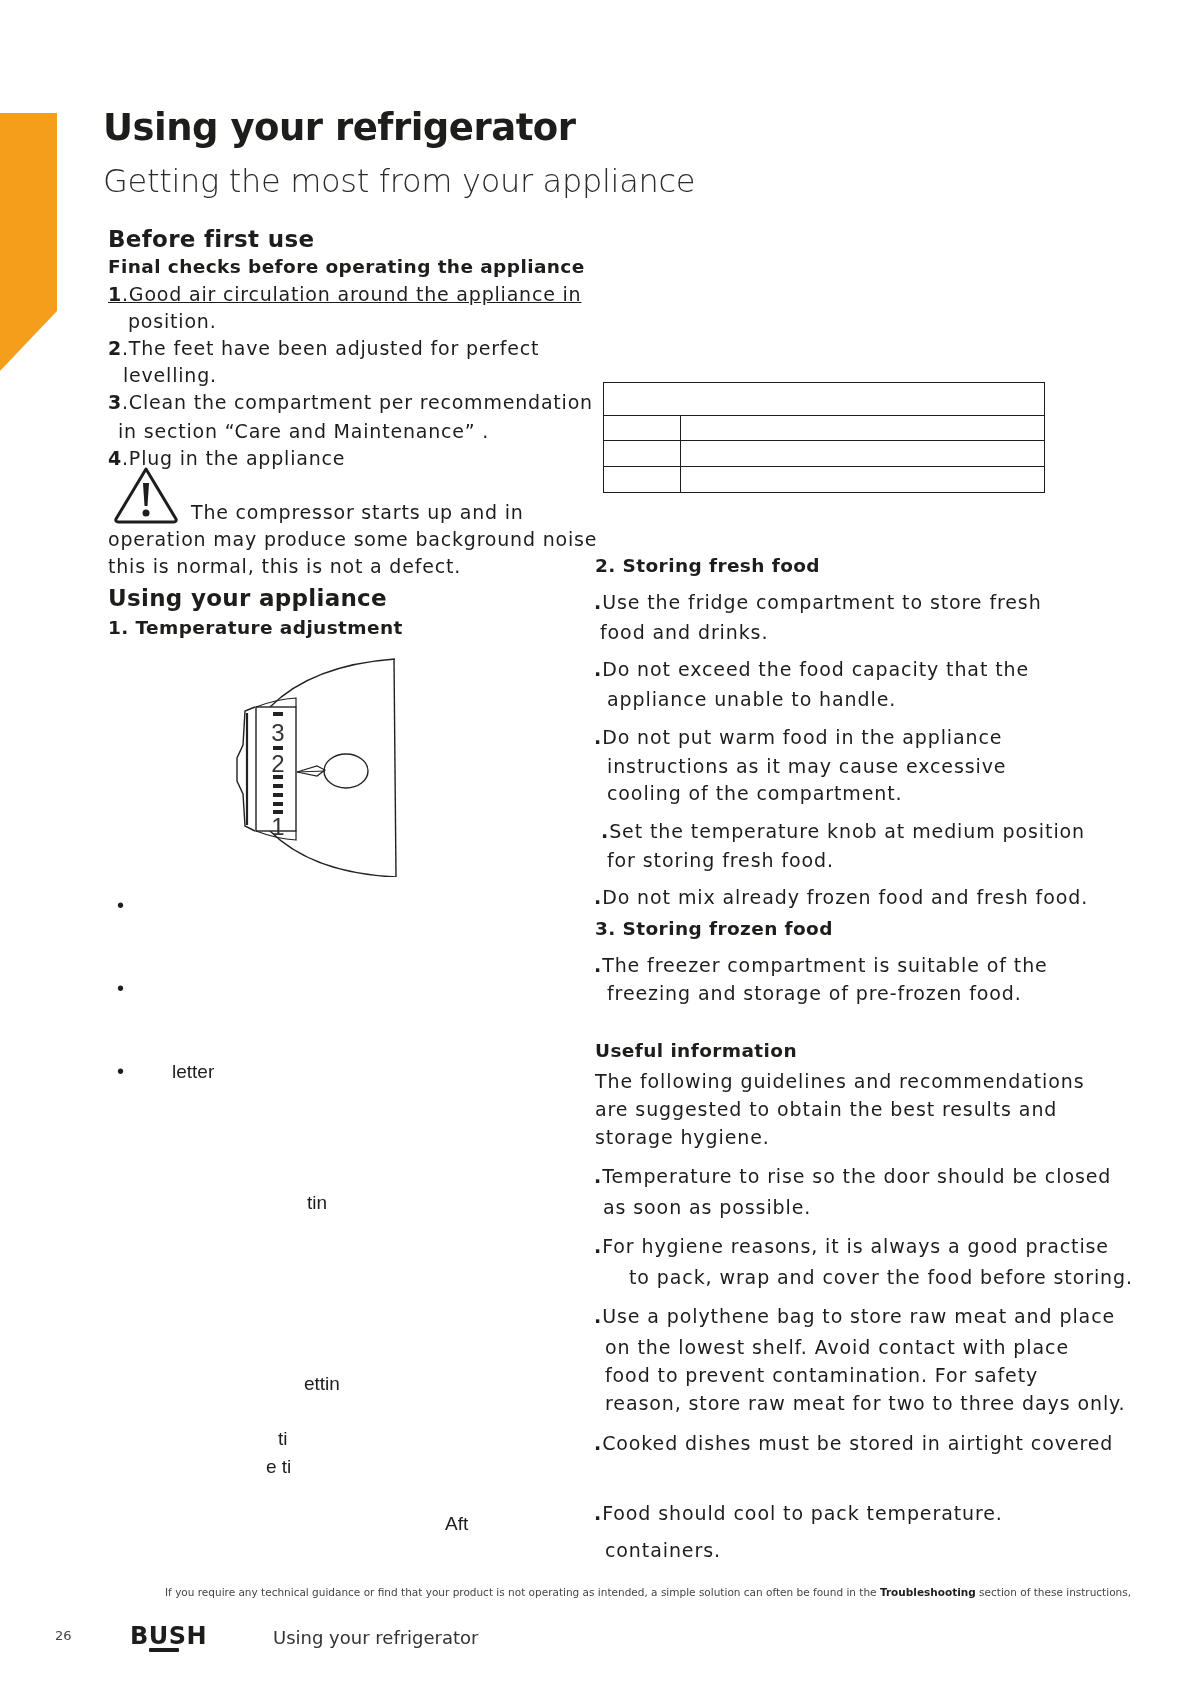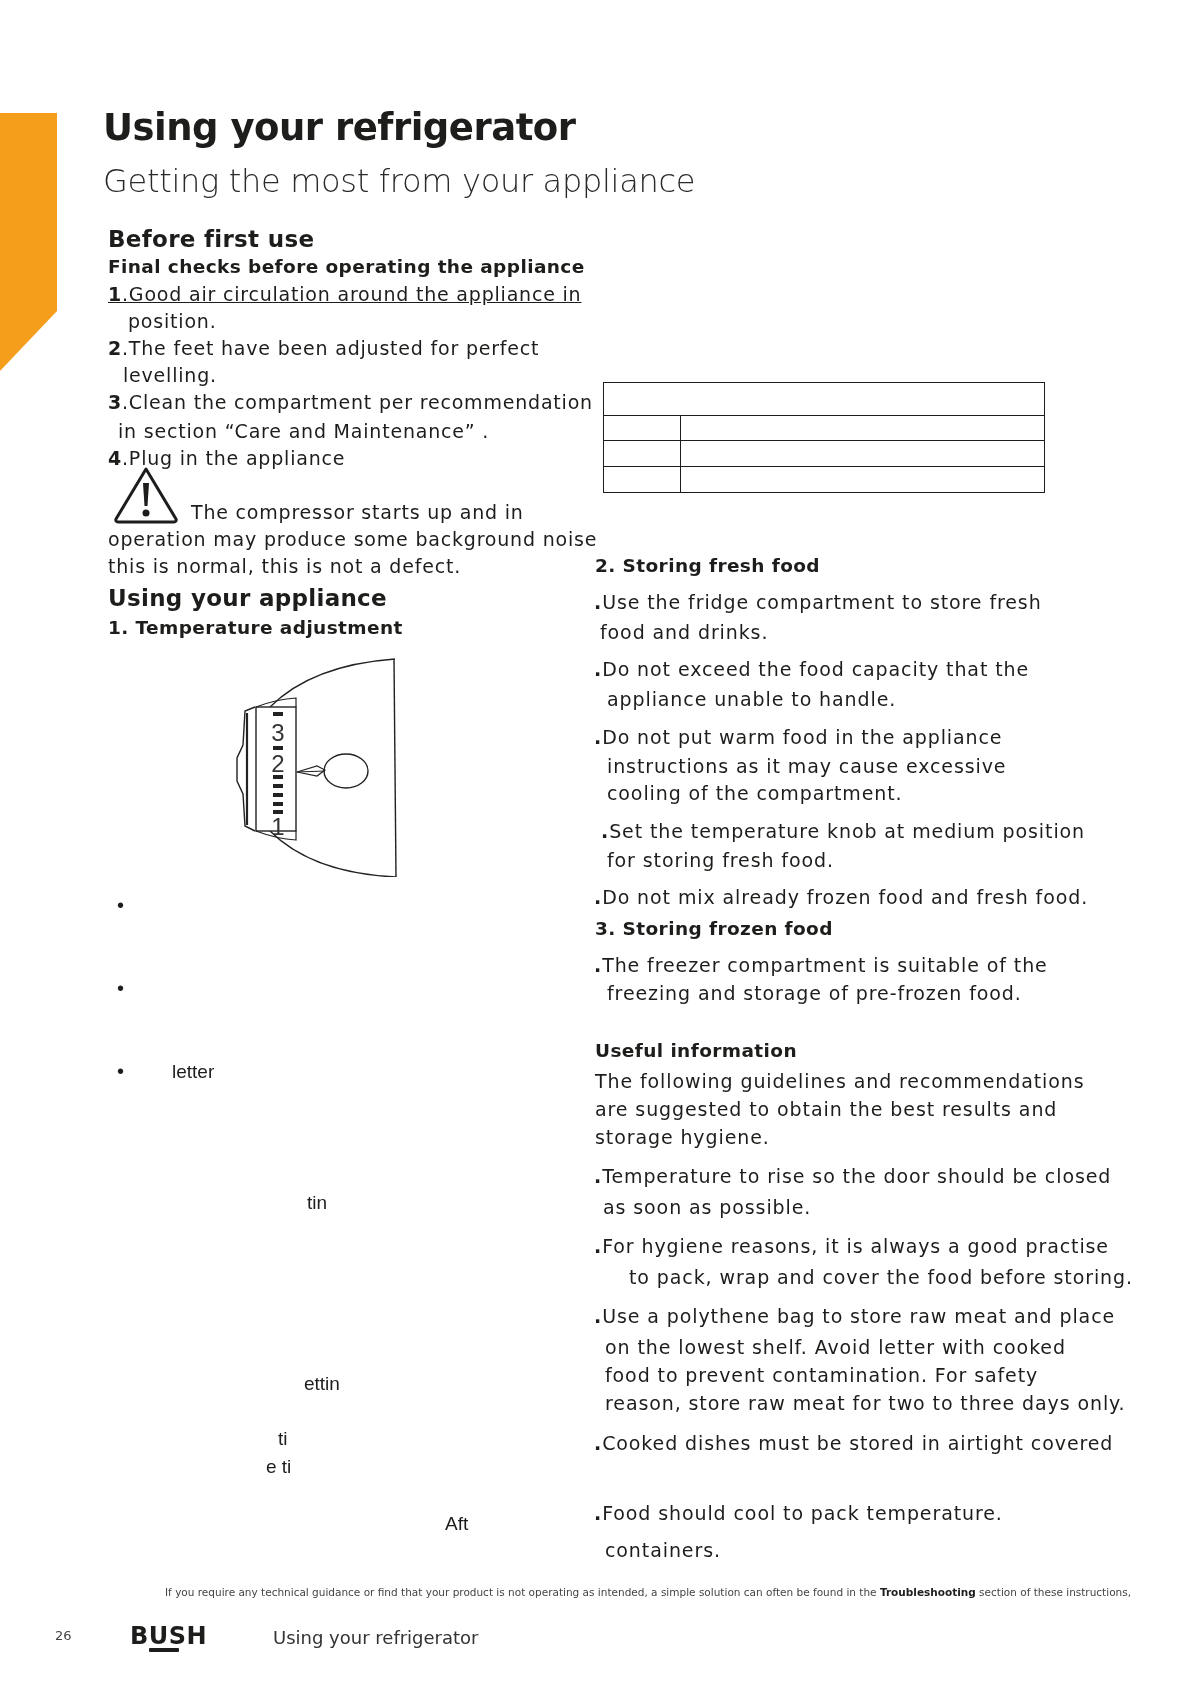--- a/index.html
+++ b/index.html
@@ -162,21 +162,21 @@
 <div class="abs body-right sans" style="left:595px; top:1095px;">are suggested to obtain the best results and</div>
 <div class="abs body-right sans" style="left:595px; top:1123px;">storage hygiene.</div>
 
 <div class="abs body-right sans" style="left:594px; top:1162px;"><b>.</b><span>Temperature to rise so the door should be closed</span></div>
 <div class="abs body-right sans" style="left:603px; top:1193px;">as soon as possible.</div>
 
 <div class="abs body-right sans" style="left:594px; top:1232px;"><b>.</b><span>For hygiene reasons, it is always a good practise</span></div>
 <div class="abs body-right sans" style="left:605px; top:1263px;margin-left:24px;">to pack, wrap and cover the food before storing.</div>
 
 <div class="abs body-right sans" style="left:594px; top:1302px;"><b>.</b><span>Use a polythene bag to store raw meat and place</span></div>
-<div class="abs body-right sans" style="left:605px; top:1333px;">on the lowest shelf. Avoid letter with cooked</div>
+<div class="abs body-right sans" style="left:605px; top:1333px;">on the lowest shelf. Avoid contact with place</div>
 <div class="abs body-right sans" style="left:605px; top:1361px;">food to prevent contamination. For safety</div>
 <div class="abs body-right sans" style="left:605px; top:1389px;">reason, store raw meat for two to three days only.</div>
 
 <div class="abs body-right sans" style="left:594px; top:1429px;"><b>.</b><span>Cooked dishes must be stored in airtight covered</span></div>
 <div class="abs body-right sans" style="left:605px; top:1536px;">containers.</div>
 
 <div class="abs body-right sans" style="left:594px; top:1499px;"><b>.</b><span>Food should cool to pack temperature.</span></div>
 
 <div class="abs footer-note sans">
   <span>If you require any technical guidance or find that your product is not operating as intended, a simple solution can often be found in the </span><b>Troubleshooting</b><span> section of these instructions,</span>

